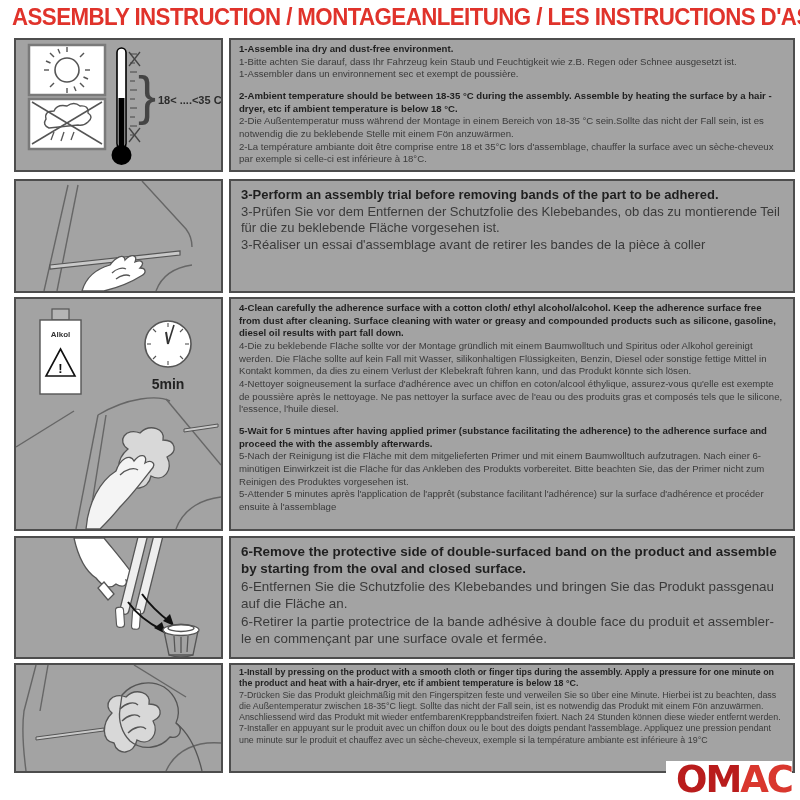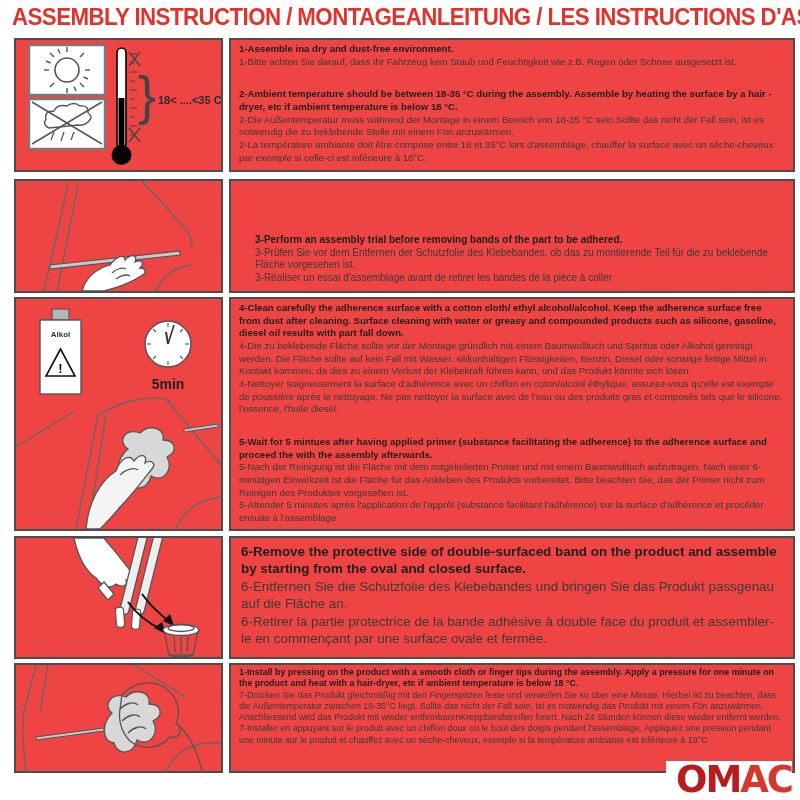--- a/index.html
+++ b/index.html
@@ -1,27 +1,27 @@
 <!DOCTYPE html>
 <html><head>
 <meta charset="utf-8">
 <style>
   html,body{margin:0;padding:0;background:#ffffff;}
   body{width:800px;height:800px;position:relative;font-family:"Liberation Sans",sans-serif;color:#3a3a3a;overflow:hidden;}
   .title{position:absolute;top:4px;left:0;width:100%;text-align:center;color:#e0332b;font-weight:800;font-size:23px;letter-spacing:-0.6px;white-space:nowrap;transform:scaleX(0.97);}
   .row{position:absolute;}
-  .cell{position:absolute;top:0;bottom:0;border:2px solid #4d4d4d;background:#ef4444;box-sizing:border-box;gap:11px;}
+  .cell{position:absolute;top:0;bottom:0;border:2px solid #4d4d4d;background:#a3a3a3;box-sizing:border-box;}
   .ill{left:14px;width:209px;overflow:hidden;}
   .txt{left:229px;width:566px;overflow:hidden;display:flex;flex-direction:column;}
   .txt p{margin:0;}
   .txt p + p{margin-top:9px;}
   .txt span{display:block;}
   .b{font-weight:bold;color:#1f1f1f;}
   .small{font-size:9.6px;line-height:1.32;padding:3px 8px;}
-  .large{font-size:10px;line-height:1.28;padding:6px 24px;justify-content:flex-end;}
+  .large{font-size:13px;line-height:1.28;padding:6px 10px;justify-content:flex-start;}
   .mid{font-size:13.4px;line-height:1.3;padding:5px 10px;}
   .tiny{font-size:8.9px;line-height:1.27;padding:2px 8px;}
   .logo{position:absolute;right:8px;bottom:2px;background:#fff;padding:0 0 0 10px;font-weight:900;font-size:37px;letter-spacing:-2px;line-height:1;font-family:"DejaVu Sans",sans-serif;}
   .logo .blk{color:#b91c1c;}
   .logo .red{color:#d9372e;}
   svg{display:block;}
   svg text{font-family:"Liberation Sans",sans-serif;}
 </style>
 </head>
 <body>
@@ -87,20 +87,21 @@
         </g>
         <text x="122" y="74" font-size="54" fill="#444">}</text>
         <text x="142" y="64" font-size="11" font-weight="bold" fill="#2c2c2c">18&lt; ....&lt;35 C</text>
       </g>
     </svg>
   </div>
   <div class="cell txt small">
     <p>
       <span class="b">1-Assemble ina dry and dust-free environment.</span>
       <span>1-Bitte achten Sie darauf, dass Ihr Fahrzeug kein Staub und Feuchtigkeit wie z.B. Regen oder Schnee ausgesetzt ist.</span>
+      <span>1-Assembler dans un environnement sec et exempt de poussière.</span>
     </p>
     <p>
       <span class="b">2-Ambient temperature should be between 18-35 °C  during the assembly. Assemble by heating the surface by a hair -dryer, etc if ambient temperature is below 18 °C.</span>
       <span>2-Die Außentemperatur muss während der Montage in einem Bereich von 18-35 °C  sein.Sollte das nicht der Fall sein, ist es notwendig die zu beklebende Stelle mit einem Fön anzuwärmen.</span>
       <span>2-La température ambiante doit être comprise entre 18 et 35°C lors d'assemblage, chauffer la surface avec un sèche-cheveux par exemple si celle-ci est inférieure à 18°C.</span>
     </p>
   </div>
 </div>
 
 <div class="row" style="top:179px;height:114px;left:0;right:0;">

